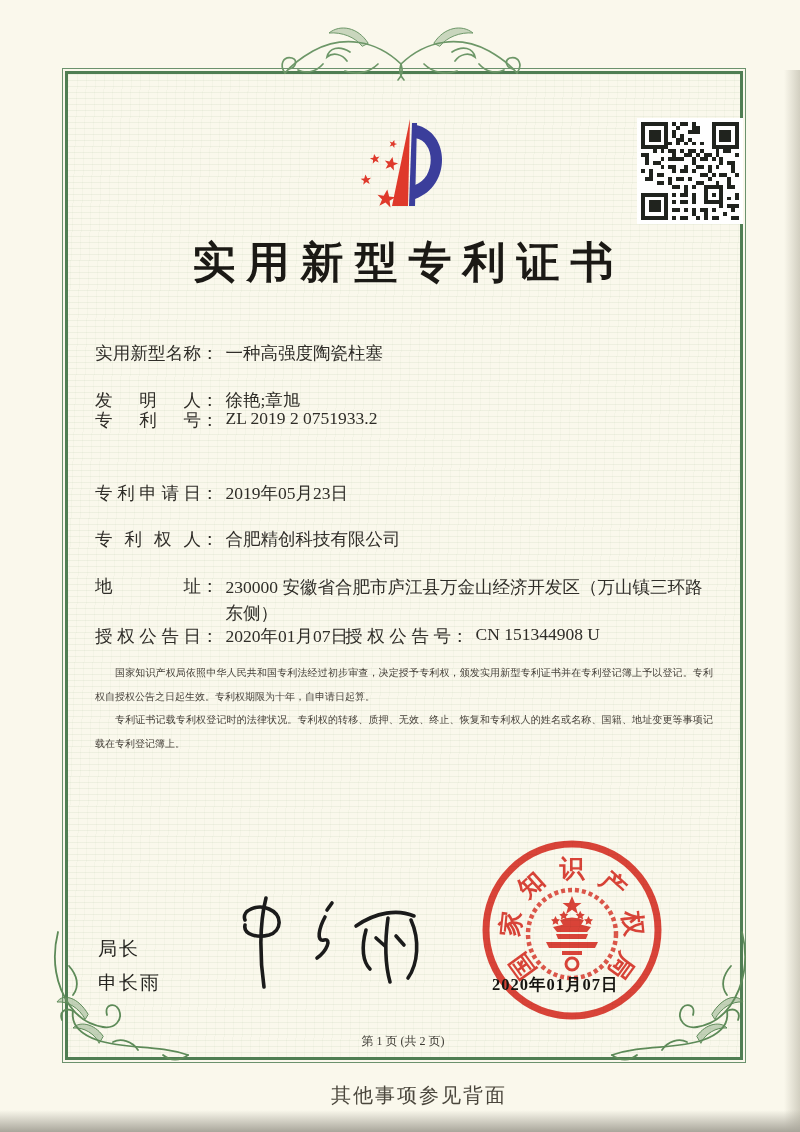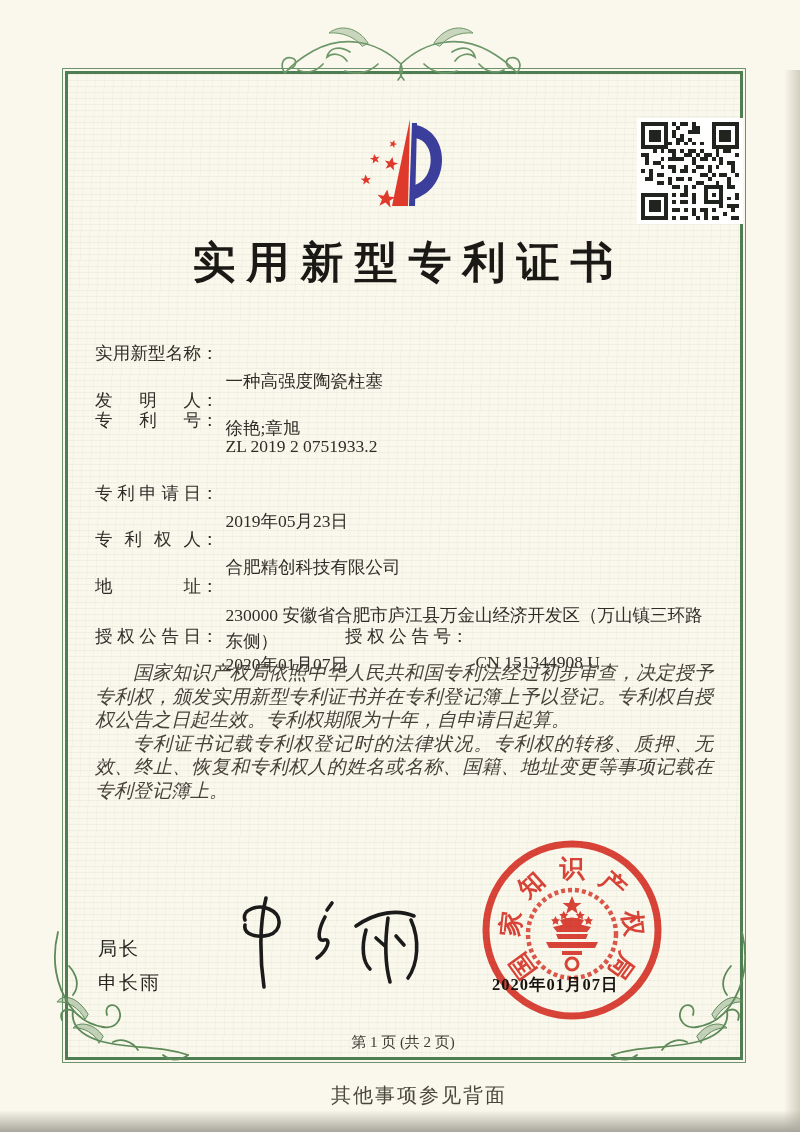--- a/index.html
+++ b/index.html
@@ -29,41 +29,41 @@
   .cert-no{position:absolute;left:95px;top:118px;font-size:17px;letter-spacing:3px;color:#3a382f;}
   .logo{position:absolute;left:346px;top:112px;}
   .qr{position:absolute;left:637px;top:118px;}
   .title{position:absolute;left:62px;top:234px;width:682px;text-align:center;
     font-size:43px;font-weight:bold;letter-spacing:11px;color:#1b1915;text-indent:11px;}
   
   .rows{position:absolute;left:95px;top:0;width:620px;font-size:17.5px;}
   .row{position:absolute;left:0;white-space:nowrap;}
   .lab{display:inline-block;width:106px;text-align:justify;text-align-last:justify;vertical-align:top;}
   .col{display:inline-block;vertical-align:top;}
-  .val{display:inline-block;padding-left:7px;vertical-align:top;margin-top:28px;}
+  .val{display:inline-block;padding-left:7px;vertical-align:top;}
   .val-wrap{white-space:normal;width:478px;line-height:26px;}
   .row-name{top:341px;} .row-inv{top:388px;} .row-pno{top:408px;}
   .row-fil{top:481px;} .row-own{top:527px;} .row-adr{top:574px;}
   .row-grant{top:624px;}
   .grant2{position:absolute;left:250px;top:0;white-space:nowrap;}
   
-  .paras{position:absolute;left:95px;top:661px;width:618px;font-size:19px;
-    line-height:23.5px;text-align:justify;color:#46413a;font-style:italic;}
+  .paras{position:absolute;left:95px;top:661px;width:618px;font-size:10px;
+    line-height:23.5px;text-align:justify;color:#46413a;}
   .paras p{margin:0;text-indent:2em;}
   
   .officer{position:absolute;left:98px;font-size:19px;letter-spacing:2px;color:#24231f;
     font-family:"Liberation Sans","DejaVu Sans",sans-serif;margin-top:24px;}
   .officer-title{top:912px;} .officer-name{top:946px;}
   .signature{position:absolute;left:228px;top:890px;}
   .seal{position:absolute;left:472px;top:830px;mix-blend-mode:multiply;opacity:.93;}
   .seal-date{position:absolute;left:492px;top:974px;font-size:16.5px;font-weight:bold;
     letter-spacing:1px;color:#161511;z-index:6;}
   
   .page-no{position:absolute;left:62px;top:1033px;width:682px;text-align:center;
-    font-size:15px;color:#3c3a33;}
+    font-size:12px;color:#3c3a33;}
   .back-note{position:absolute;left:78px;top:1082px;width:682px;text-align:center;
     font-size:20px;color:#4a463c;letter-spacing:2px;}
 </style>
 </head>
 <body>
 
 <div class="page">
 
   <div class="cert-frame">
     <div class="cert-frame-inner"></div>

